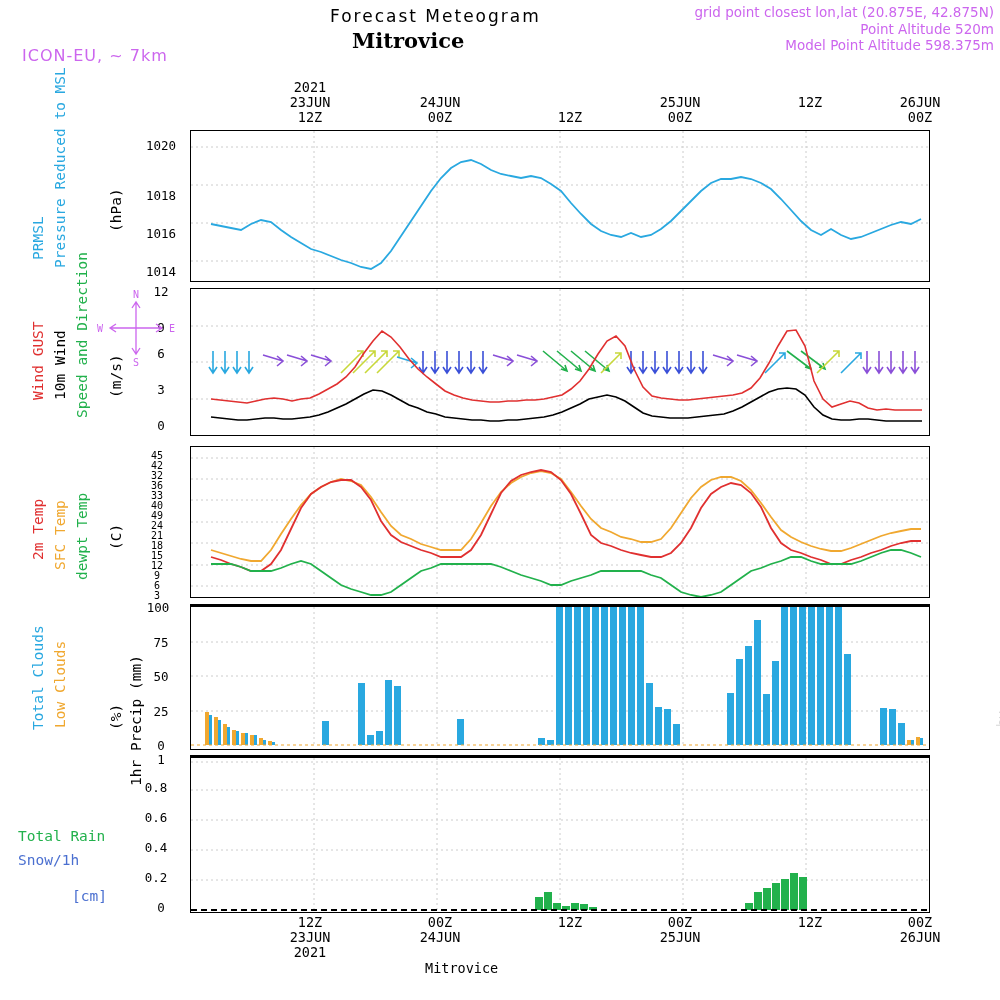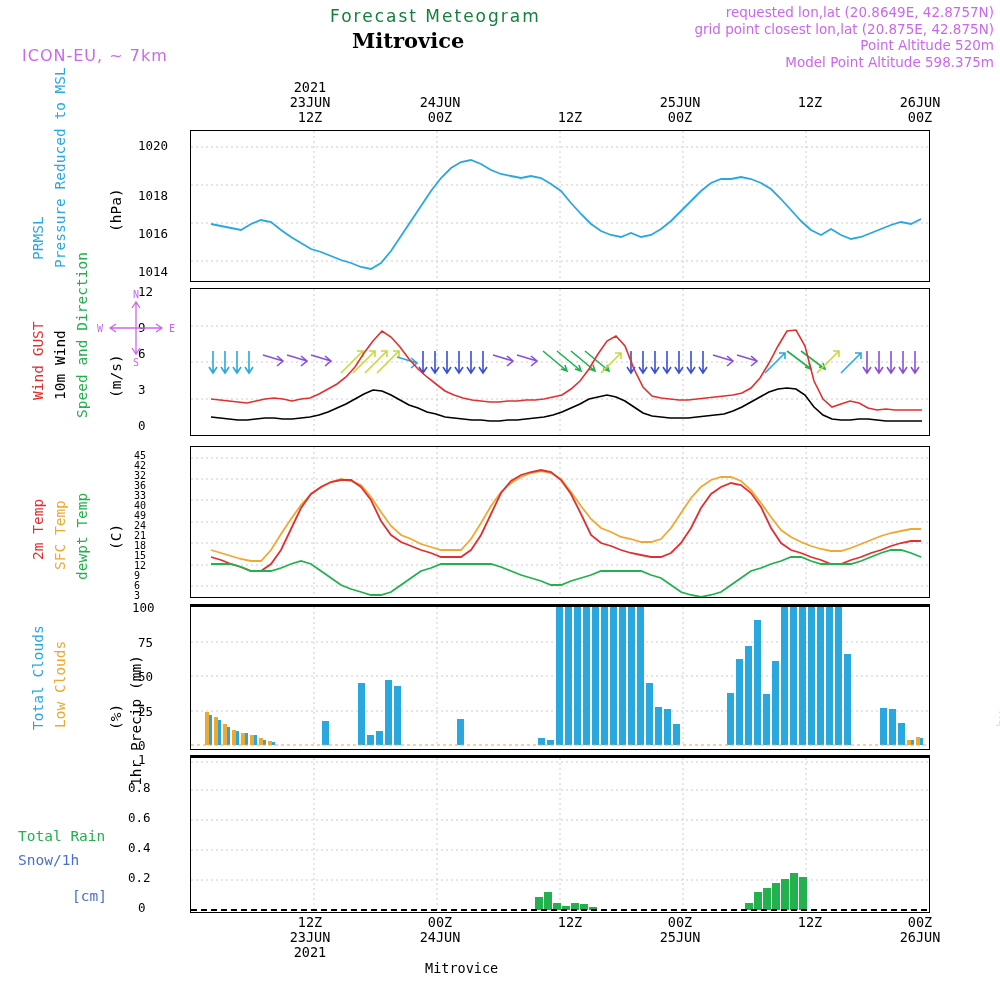--- a/index.html
+++ b/index.html
@@ -2,52 +2,51 @@
 <html><head>
 <meta charset="utf-8">
 <style>
   html,body{margin:0;padding:0;}
   body{
     width:1000px;height:1000px;background:#ffffff;
     font-family:"DejaVu Sans", sans-serif;
     position:relative;overflow:hidden;
   }
   .abs{position:absolute;}
-  .hdr-fm{left:330px;top:6px;font-size:17px;color:#15803d;letter-spacing:2px;}
+  .hdr-fm{left:330px;top:6px;font-size:17px;color:#000000;letter-spacing:2px;}
   .hdr-title{left:352px;top:28px;font-size:21px;font-weight:bold;color:#000;font-family:"DejaVu Serif",serif;}
   .hdr-model{left:22px;top:46px;font-size:16px;color:#cc66ee;letter-spacing:1px;}
   .hdr-right{right:6px;top:4px;text-align:right;font-size:13.5px;color:#cc66ee;line-height:16.5px;}
   .hdr-right div{white-space:nowrap;}
 
   
   .toplabels{left:240px;top:80px;font-size:13.5px;color:#000;font-family:"DejaVu Sans Mono",monospace;}
   .toplabels .col{position:absolute;text-align:center;width:80px;line-height:15px;}
 
   .panel{position:absolute;border:1px solid #000;background:#fff;box-sizing:border-box;}
-  .yticklab{position:absolute;font-size:12.5px;font-family:"DejaVu Sans Mono",monospace;color:#000;text-align:left;width:46px;}
+  .yticklab{position:absolute;font-size:12.5px;font-family:"DejaVu Sans Mono",monospace;color:#000;text-align:center;width:46px;}
 
   .rot{transform-origin:0 0;transform:rotate(-90deg);white-space:nowrap;position:absolute;}
 
   .vlabel{font-size:14.5px;font-family:"DejaVu Sans Mono",monospace;}
 
   .bottomlabels{left:240px;top:915px;font-size:13.5px;color:#000;font-family:"DejaVu Sans Mono",monospace;}
   .bottomlabels .col{position:absolute;text-align:center;width:80px;line-height:15px;}
   .footer-name{position:absolute;left:425px;top:960px;font-size:13.5px;color:#000;font-family:"DejaVu Sans Mono",monospace;}
   .watermark{position:absolute;right:6px;top:690px;font-size:13px;color:#d8d8d8;}
   .wm-rot{transform-origin:100% 0;transform:rotate(-90deg);}
   svg{display:block;}
 </style>
 </head>
 <body>
 
 <div class="abs hdr-fm">Forecast Meteogram</div>
 <div class="abs hdr-title">Mitrovice</div>
 <div class="abs hdr-model">ICON-EU, ~ 7km</div>
 <div class="abs hdr-right">
-  <div>requested lon,lat (20.8649E, 42.8757N)</div>
   <div>grid point closest lon,lat (20.875E, 42.875N)</div>
   <div>Point Altitude 520m</div>
   <div>Model Point Altitude 598.375m</div>
 </div>
 
 <div class="abs watermark">
     <span class="wm-rot" style="position:absolute;right:0;top:0;">by Angel</span>
   </div>
 
 <div class="abs toplabels">

